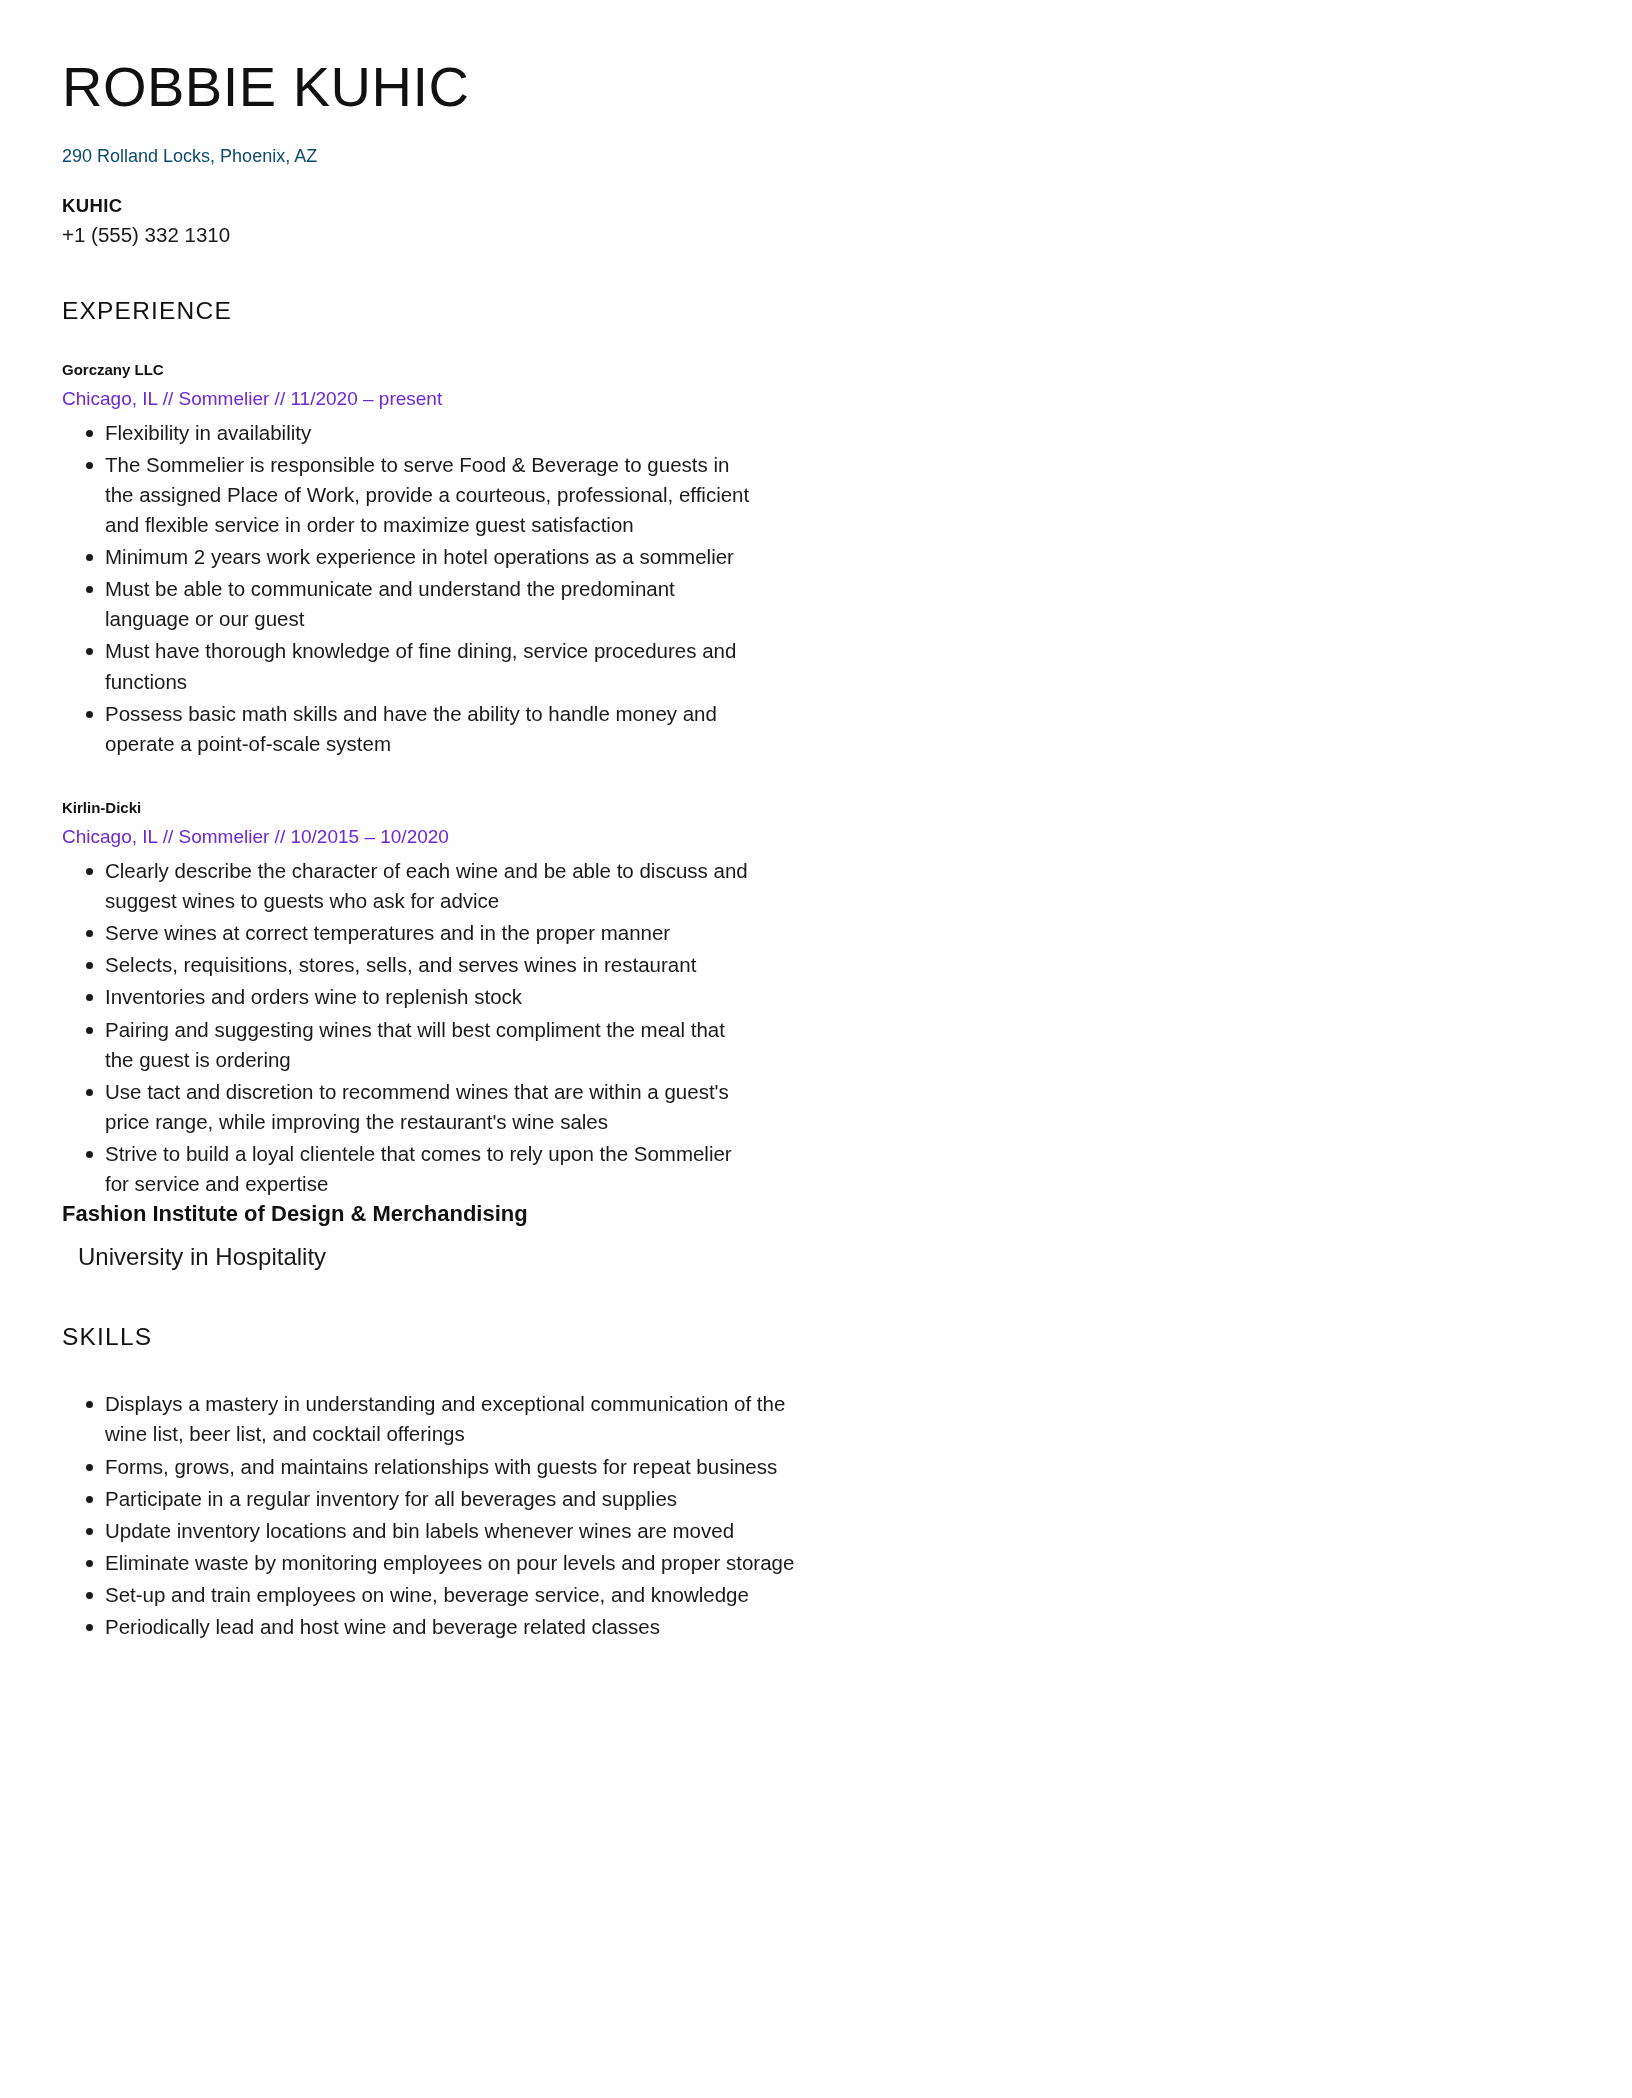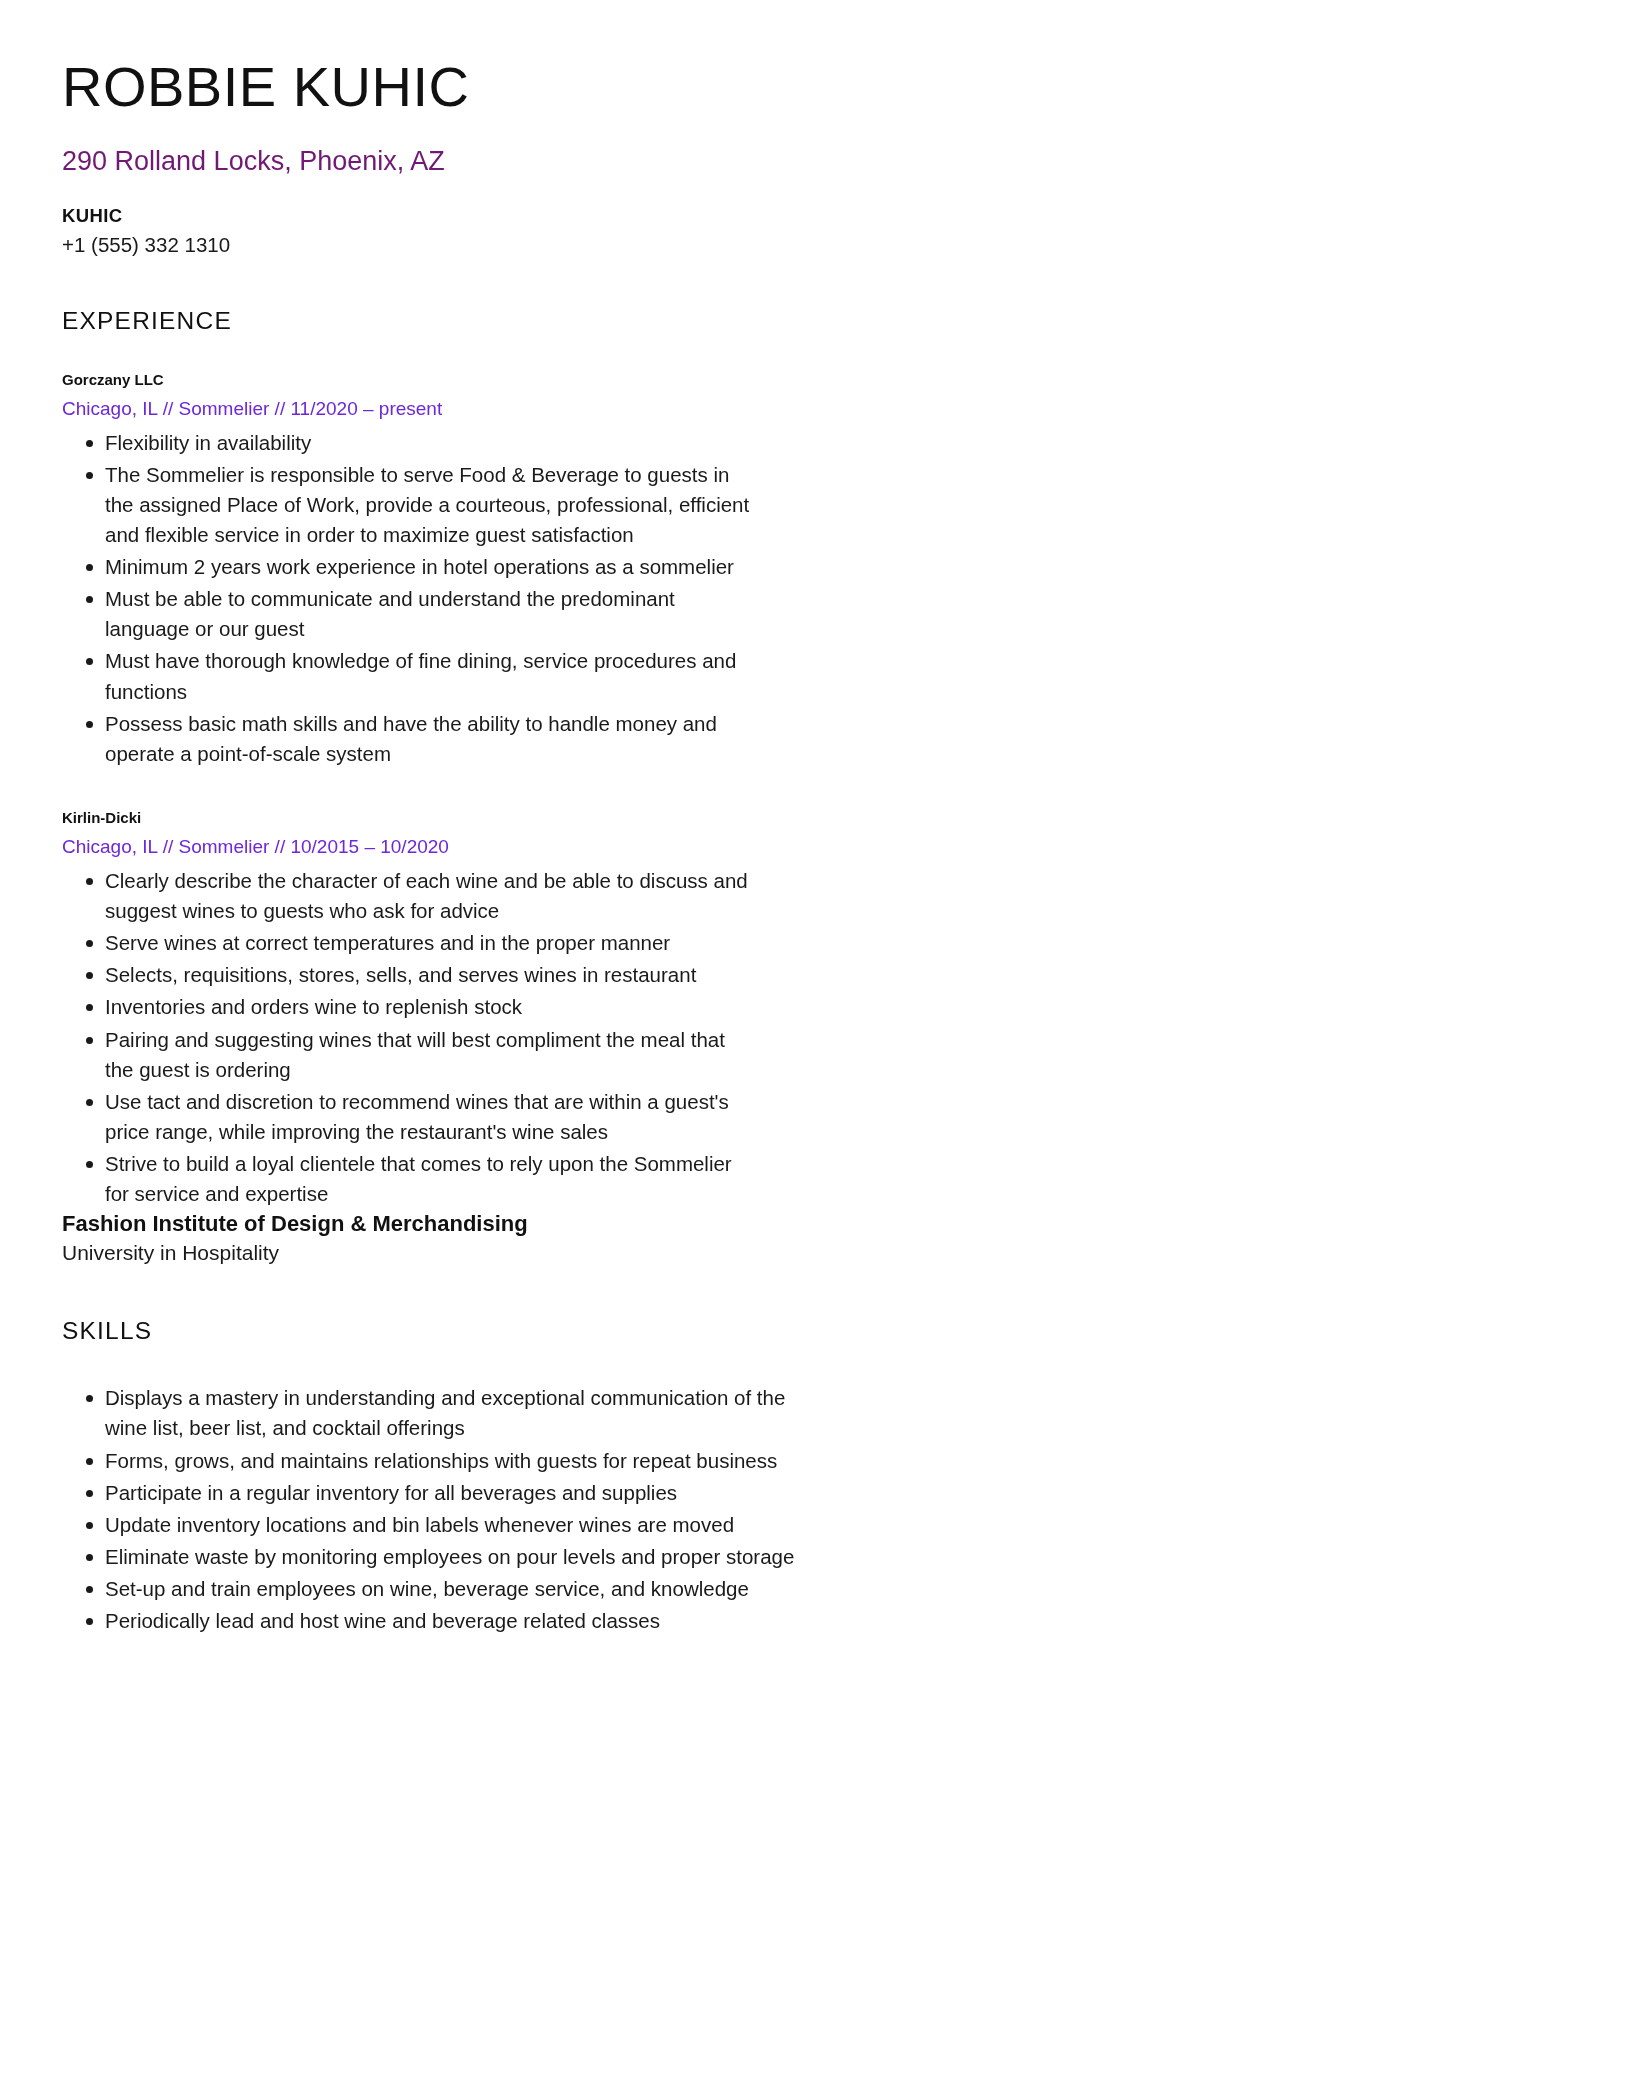--- a/index.html
+++ b/index.html
@@ -23,24 +23,24 @@
   }
   .name {
     font-size: 56px;
     font-weight: 400;
     letter-spacing: 0.5px;
     margin: 0 0 28px 0;
     line-height: 1.1;
     color: #111111;
   }
   .address {
-    font-size: 27px;
+    font-size: 18px;
     font-weight: 400;
     margin: 0 0 28px 0;
-    color: #701a75;
+    color: #0c4a6e;
   }
   .phone-label {
     font-size: 18.5px;
     font-weight: 700;
     letter-spacing: 0.4px;
     margin: 0 0 6px 0;
     color: #111111;
   }
   .phone-value {
     font-size: 20.5px;
@@ -115,22 +115,22 @@
   .edu-block {
     margin-bottom: 52px;
   }
   .edu-school {
     font-size: 22px;
     font-weight: 700;
     margin: 0 0 4px 0;
     color: #111111;
   }
   .edu-degree {
-    font-size: 21px;
-    margin: 0;
+    font-size: 24px;
+    margin: 16px;
     color: #1a1a1a;
   }
   .skills-title {
     margin-top: 0;
   }
 </style>
 </head>
 <body>
 
 <div class="page">

